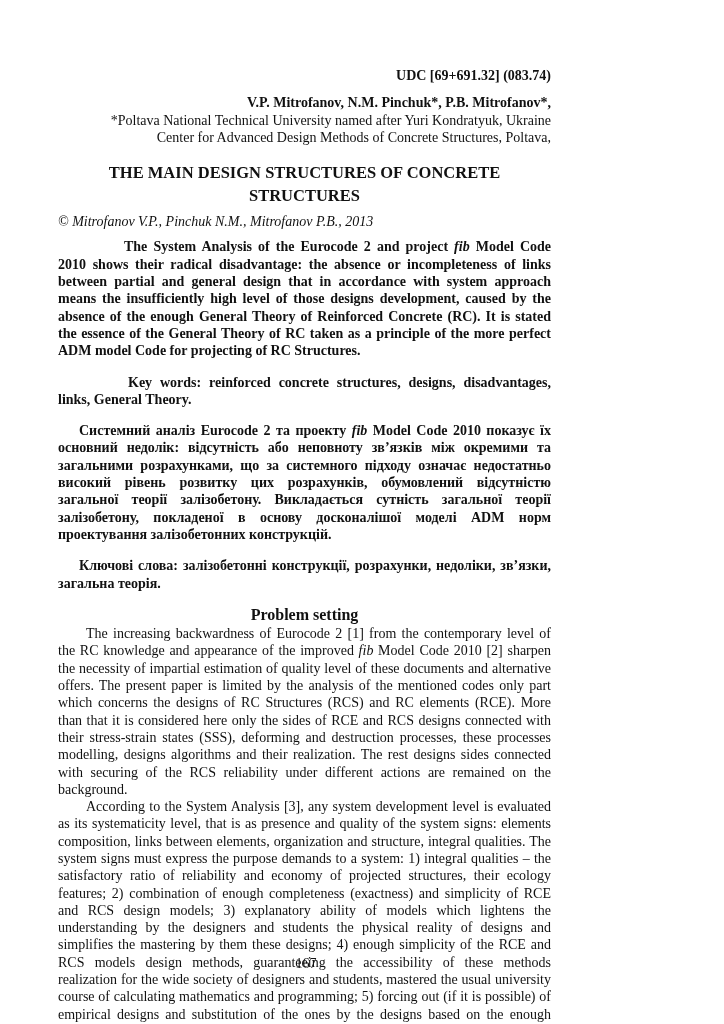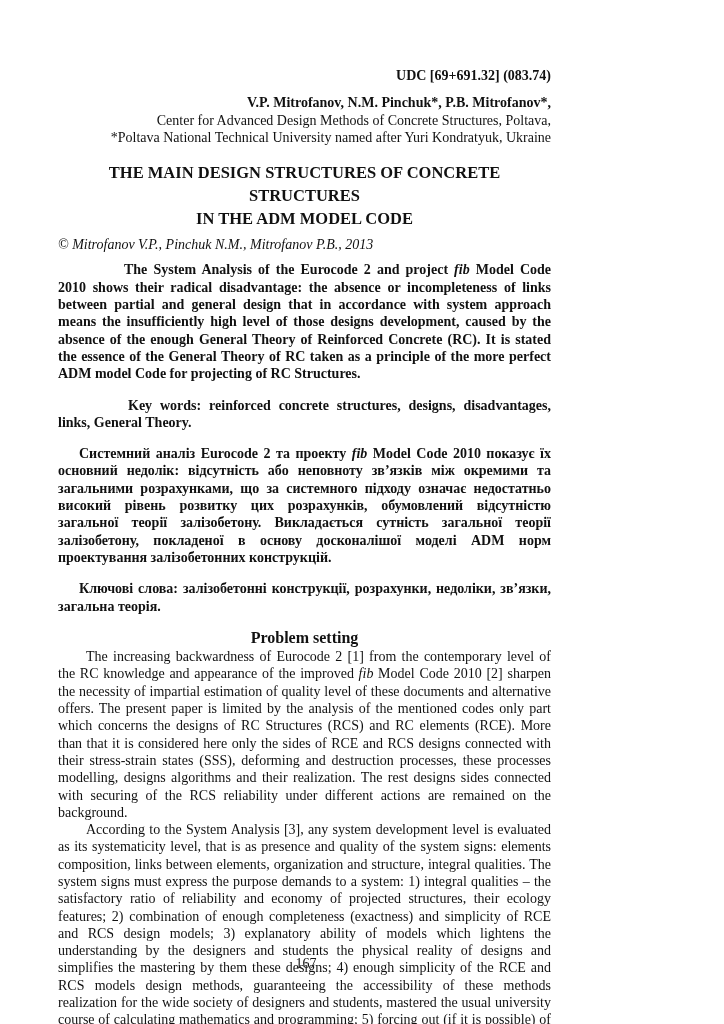--- a/index.html
+++ b/index.html
@@ -30,24 +30,24 @@
   .page-number { position: absolute; bottom: 52px; left: 0; width: 100%; text-align: center; }
 </style>
 </head>
 <body>
 
 <div class="page">
 
   <div class="udc right">UDC [69+691.32] (083.74)</div>
 
   <div class="authors right">V.P. Mitrofanov, N.M. Pinchuk*, P.B. Mitrofanov*,</div>
+  <div class="affil right">*Poltava National Technical University named after Yuri Kondratyuk, Ukraine</div>
   <div class="affil right">Center for Advanced Design Methods of Concrete Structures, Poltava,</div>
-  <div class="affil right">*Poltava National Technical University named after Yuri Kondratyuk, Ukraine</div>
 
-  <h1 class="title"><span>THE MAIN DESIGN STRUCTURES OF CONCRETE STRUCTURES</span><br><span>IN THE ADM MODEL CODE</span></h1>
+  <h1 class="title"><span>THE MAIN DESIGN STRUCTURES OF CONCRETE STRUCTURES</span><br></h1>
 
   <div class="copyright">© Mitrofanov V.P., Pinchuk N.M., Mitrofanov P.B., 2013</div>
 
   <p class="abstract abstract-en"><span>The System Analysis of the Eurocode 2 and project </span><span style="font-style: italic;">fib</span><span> Model Code 2010 shows their radical disadvantage: the absence or incompleteness of links between partial and general design that in accordance with system approach means the insufficiently high level of those designs development, caused by the absence of the enough General Theory of Reinforced Concrete (RC). It is stated the essence of the General Theory of RC taken as a principle of the more perfect ADM model Code for projecting of RC Structures.</span></p>
 
   <p class="kw-en">Key words: reinforced concrete structures, designs, disadvantages, links, General Theory.</p>
 
   <p class="abstract abstract-uk"><span>Системний аналіз Eurocode 2 та проекту </span><span style="font-style: italic;">fib</span><span> Model Code 2010 показує їх основний недолік: відсутність або неповноту зв’язків між окремими та загальними розрахунками, що за системного підходу означає недостатньо високий рівень розвитку цих розрахунків, обумовлений відсутністю загальної теорії залізобетону. Викладається сутність загальної теорії залізобетону, покладеної в основу досконалішої моделі ADM норм проектування залізобетонних конструкцій.</span></p>
 
   <p class="kw-uk">Ключові слова: залізобетонні конструкції, розрахунки, недоліки, зв’язки, загальна теорія.</p>

